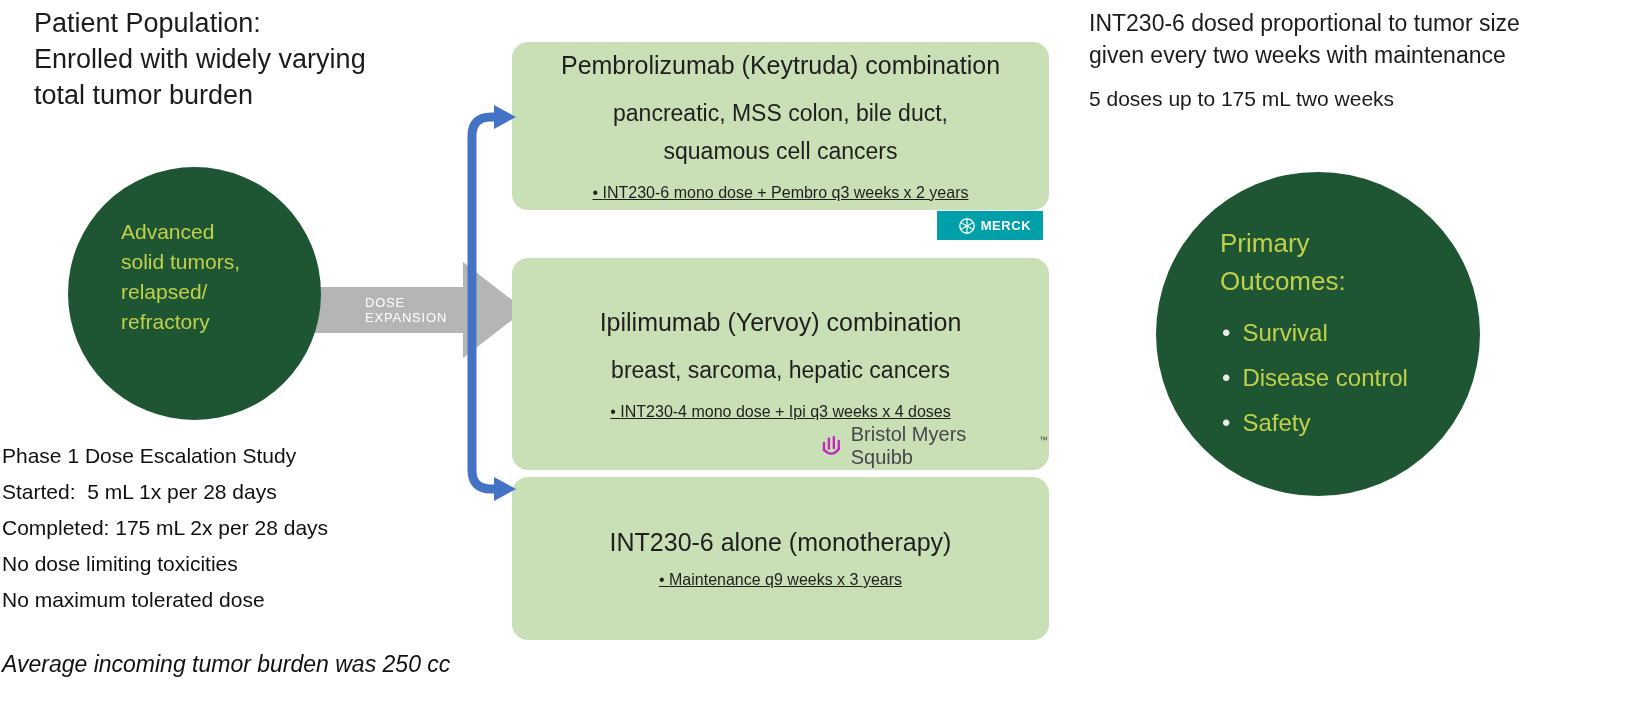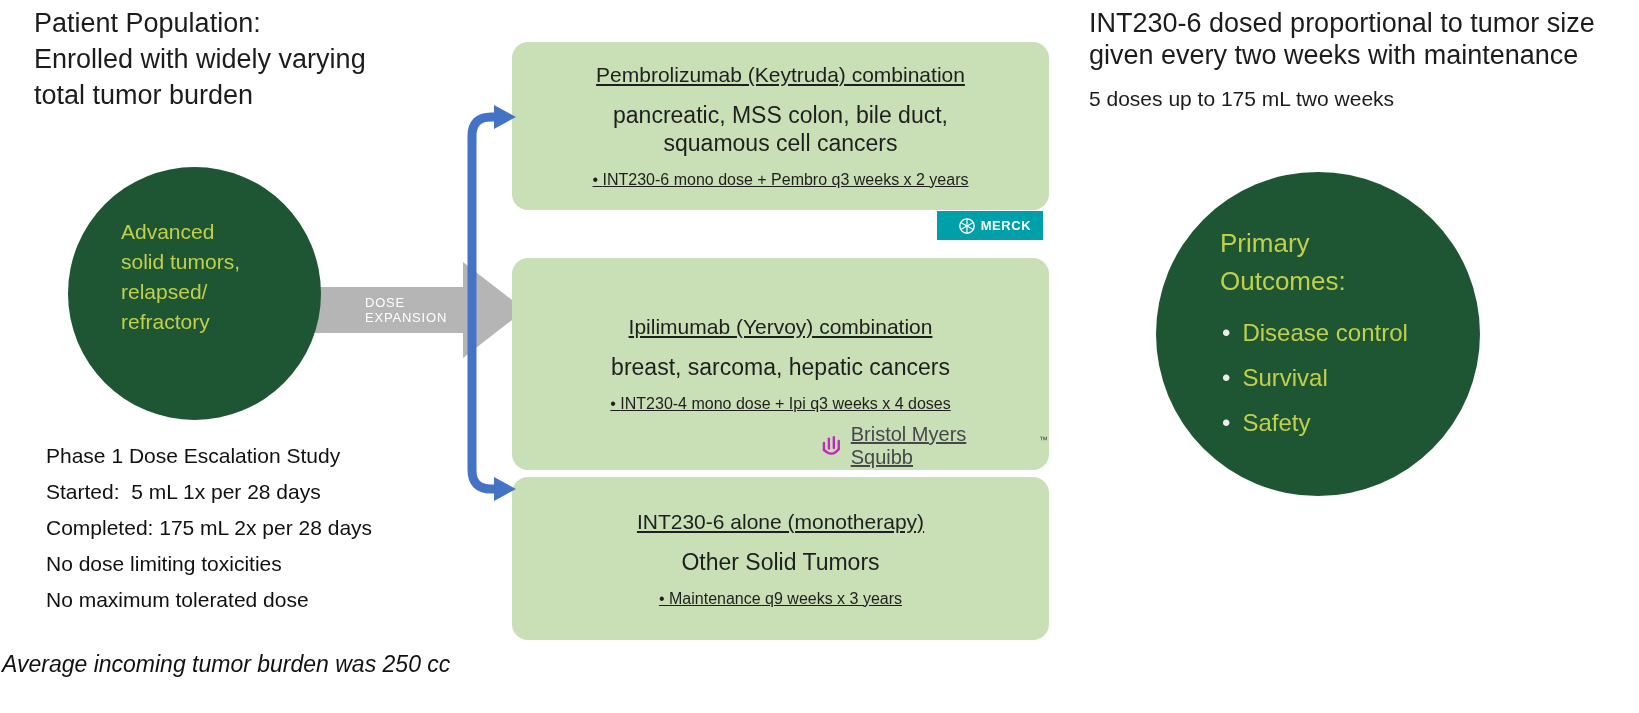--- a/index.html
+++ b/index.html
@@ -77,22 +77,22 @@
     border-radius: 16px;
     display: flex; flex-direction: column;
     align-items: center; justify-content: center;
     text-align: center;
     color: #1f1f1f;
     z-index: 2;
   }
   .arm1 { top: 42px;  height: 168px; }
   .arm2 { top: 258px; height: 212px; }
   .arm3 { top: 477px; height: 163px; }
-  .arm-title { font-size: 21px; text-decoration: underline; }
-  .arm-subtitle { font-size: 23px; line-height: 28px; margin-top: 14px; }
+  .arm-title { font-size: 25px; }
+  .arm-subtitle { font-size: 23px; line-height: 38px; margin-top: 14px; }
   .arm-bullet { font-size: 16px; margin-top: 14px; text-decoration: underline; }
   .arm-bullet::before { content: "• "; }
 
   
   .merck-logo {
     position: absolute;
     left: 937px; top: 211px;
     width: 97px; height: 29px;
     background: #00a0aa;
     display: flex; align-items: center; justify-content: center;
@@ -109,30 +109,30 @@
 
   
   .bms-logo {
     position: absolute;
     left: 820px; top: 430px;
     width: 228px; height: 32px;
     display: flex; align-items: center; justify-content: flex-end;
     gap: 7px;
     z-index: 2;
   }
-  .bms-text { font-size: 20px; color: #46484c; text-decoration: underline; }
+  .bms-text { font-size: 20px; color: #46484c; }
   .bms-tm { font-size: 9px; color: #46484c; position: relative; top: -6px; }
 
   
   .dosing-note {
     position: absolute;
     left: 1089px; top: 7px;
     color: #1c1c1c;
   }
-  .dosing-line1 { font-size: 27px; line-height: 32px; }
+  .dosing-line1 { font-size: 23px; line-height: 32px; }
   .dosing-line2 { font-size: 21px; margin-top: 16px; }
 
   
   .outcomes-circle {
     position: absolute;
     left: 1156px; top: 172px;
     width: 324px; height: 324px;
     border-radius: 50%;
     background: #1e5634;
   }
@@ -154,21 +154,20 @@
     content: "•";
     color: #ececec;
     margin-right: 12px;
   }
 
   
   .study-notes {
     position: absolute;
     left: 2px; top: 438px;
     color: #111111;
-    margin-left: 44px;
   }
   .note-line {
     font-size: 21px; line-height: 36px;
     white-space: pre;
   }
   .notes-footer {
     position: absolute;
     left: 2px; top: 651px;
     font-size: 23px;
     color: #111111;
@@ -231,36 +230,35 @@
       <path d="M14 4 V15"></path>
       <path d="M19 8 V16"></path>
       <path d="M4 17 Q12 25 19 16"></path>
     </svg>
     <span class="bms-text">Bristol Myers Squibb</span>
     <span class="bms-tm">™</span>
   </div>
 
   <div class="arm-box arm3">
     <div class="arm-title">INT230-6 alone (monotherapy)</div>
-    <div class="arm-subtitle preline">Other Solid Tumors</div>
     <div class="arm-bullet">Maintenance q9 weeks x 3 years</div>
   </div>
 
   <div class="dosing-note">
     <div class="dosing-line1 preline">INT230-6 dosed proportional to tumor size
 given every two weeks with maintenance</div>
     <div class="dosing-line2">5 doses up to 175 mL two weeks</div>
   </div>
 
   <div class="outcomes-circle">
     <div class="outcomes-heading preline">Primary
 Outcomes:</div>
     <div class="outcomes-list">
+      <div class="outcome-item">Survival</div>
       <div class="outcome-item">Disease control</div>
-      <div class="outcome-item">Survival</div>
       <div class="outcome-item">Safety</div>
     </div>
   </div>
 
   <div class="study-notes">
     <div class="note-line">Phase 1 Dose Escalation Study</div>
     <div class="note-line">Started:  5 mL 1x per 28 days</div>
     <div class="note-line">Completed: 175 mL 2x per 28 days</div>
     <div class="note-line">No dose limiting toxicities</div>
     <div class="note-line">No maximum tolerated dose</div>

